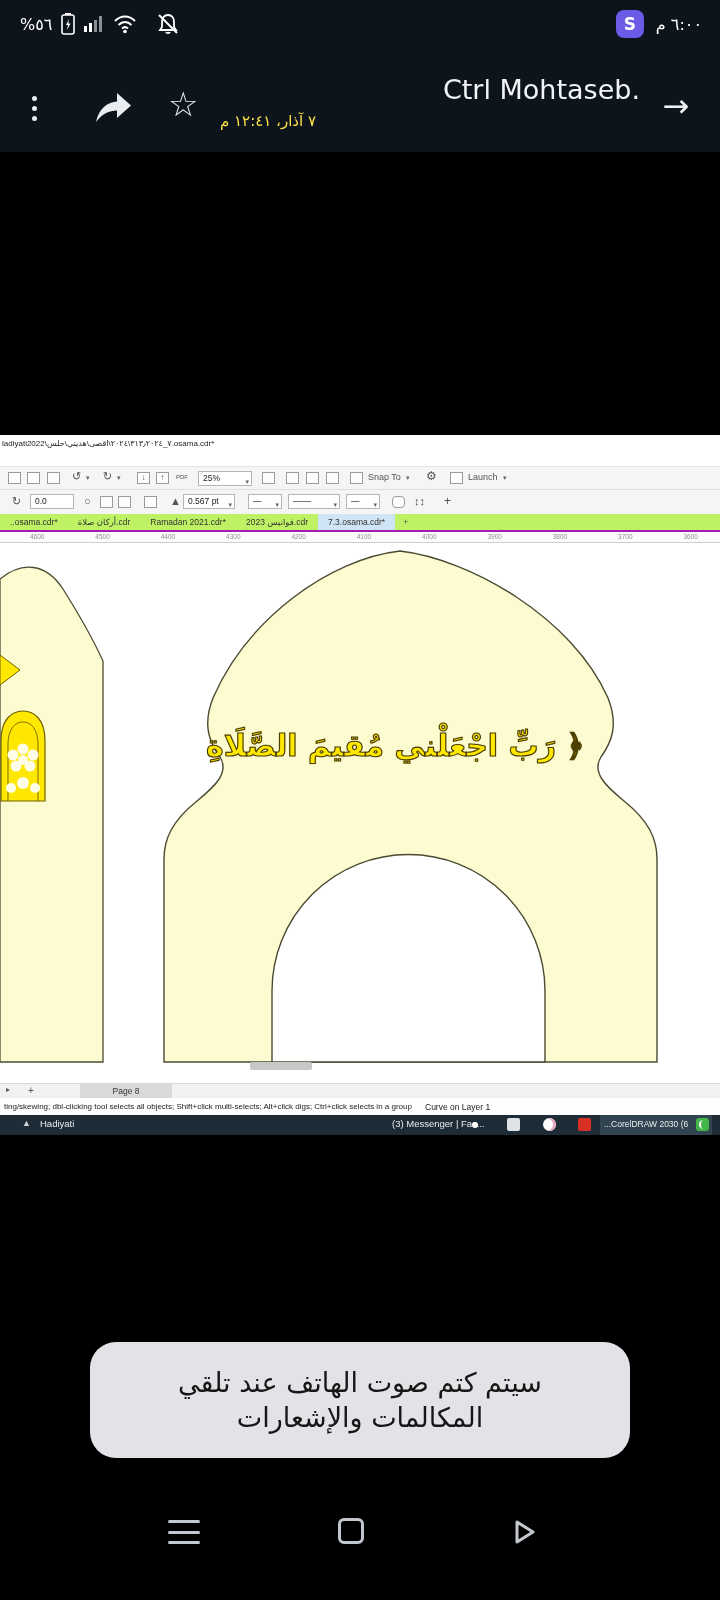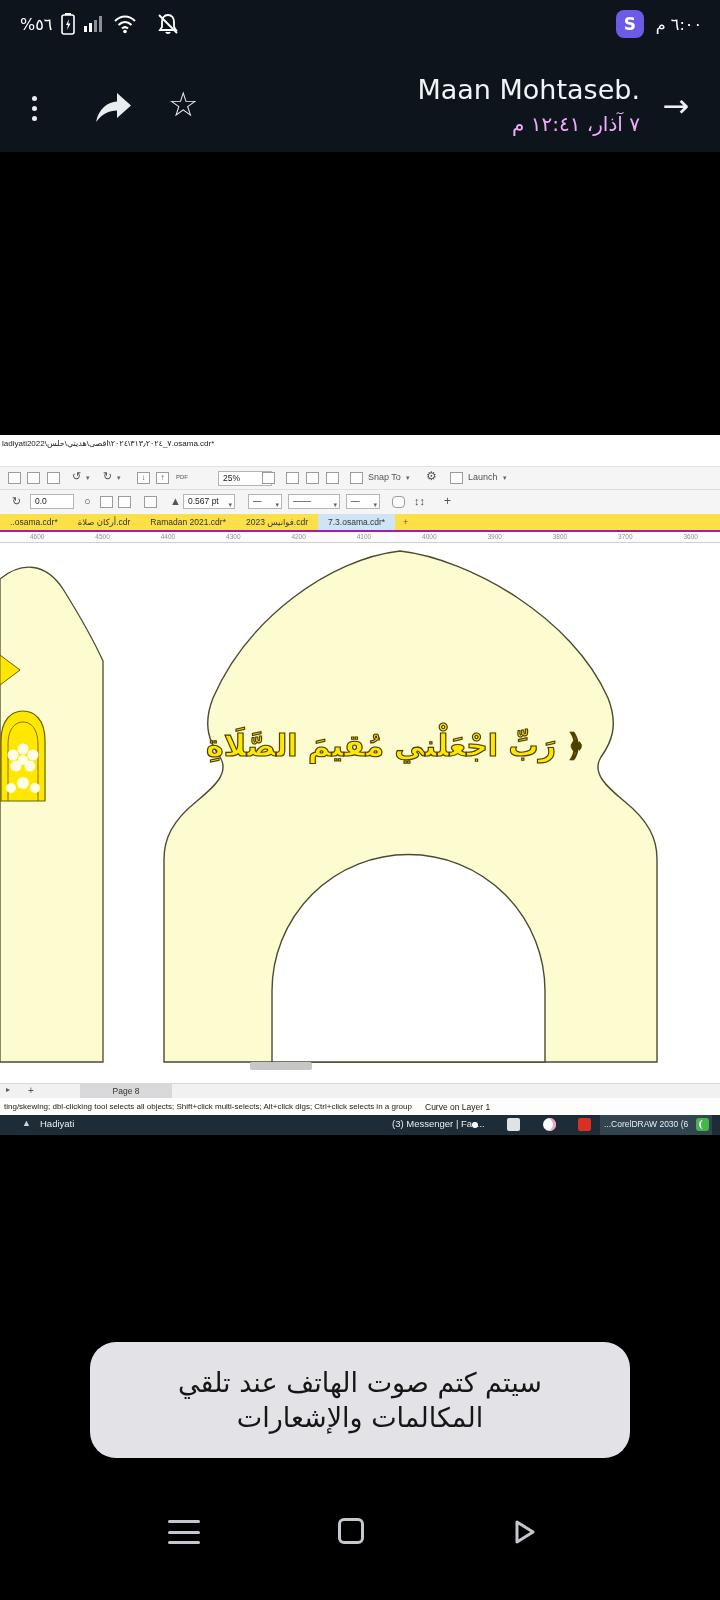--- a/index.html
+++ b/index.html
@@ -13,21 +13,21 @@
   .sb-batt-text{color:#fff;font-size:16px;direction:rtl;}
   .sb-right{position:absolute;right:18px;top:0;height:48px;display:flex;align-items:center;gap:12px;}
   .app-badge{width:28px;height:28px;border-radius:8px;display:flex;align-items:center;justify-content:center;
              color:#fff;font-size:17px;font-weight:bold;}
   .sb-time{color:#fff;font-size:16px;direction:rtl;}
 
   
   .hdr-back{position:absolute;right:22px;top:84px;width:44px;height:44px;color:#eef2f4;font-size:32px;
             display:flex;align-items:center;justify-content:center;}
   .hdr-title{position:absolute;right:80px;top:74px;width:420px;text-align:right;color:#f2f5f7;font-size:27px;}
-  .hdr-sub{position:absolute;right:80px;top:112px;width:420px;text-align:right;color:#f0abfc;font-size:20px;direction:rtl;}
+  .hdr-sub{position:absolute;right:80px;top:112px;width:420px;text-align:left;color:#fde047;font-size:15px;direction:rtl;}
   .hdr-menu{position:absolute;left:24px;top:90px;width:20px;height:36px;display:flex;flex-direction:column;
             align-items:center;justify-content:center;gap:5px;}
   .hdr-menu i{width:5px;height:5px;border-radius:50%;background:#e8edf0;}
   .hdr-share{position:absolute;left:90px;top:88px;}
   .hdr-star{position:absolute;left:168px;top:84px;color:#e8edf0;font-size:34px;}
 
   
   .photo{position:absolute;left:0;top:435px;width:720px;height:700px;background:#fff;
          font-family:"Liberation Sans","DejaVu Sans",sans-serif;}
   .cd-titlebar{position:absolute;left:0;top:0;width:720px;height:17px;background:#fff;
@@ -36,21 +36,21 @@
   .cd-menubar span{position:absolute;top:1px;}
   .cd-toolbar{position:absolute;left:0;top:31px;width:720px;height:23px;background:#f5f5f6;border-top:1px solid #e3e3e3;}
   .cd-propbar{position:absolute;left:0;top:54px;width:720px;height:25px;background:#f5f5f6;border-top:1px solid #dedede;}
   .ibox{position:absolute;top:5px;width:13px;height:12px;border:1px solid #9c9c9c;background:#fdfdfd;box-sizing:border-box;}
   .tg{position:absolute;color:#555;font-size:11px;top:3px;}
   .caret{position:absolute;color:#666;font-size:7px;top:7px;}
   .dd{position:absolute;height:15px;background:#fff;border:1px solid #b5b5b5;box-sizing:border-box;
       font-size:8.5px;color:#222;line-height:13px;padding-left:4px;top:4px;}
   .dd .dc{position:absolute;right:2px;top:3px;font-size:7px;color:#666;}
   .pb .ibox{top:6px}.pb .tg{top:5px}.pb .dd{top:4px}
-  .cd-doctabs{position:absolute;left:0;top:79px;width:720px;height:16px;background:#fde047;
+  .cd-doctabs{position:absolute;left:0;top:79px;width:720px;height:16px;background:#bef264;
               border-bottom:3px solid #a21caf;display:flex;font-size:8.5px;color:#333;box-sizing:content-box;}
   .cd-doctabs .tab{padding:0 10px;line-height:16px;white-space:nowrap;}
   .cd-doctabs .tab.active{background:#cfe4f4;}
   .cd-doctabs .plus{padding:0 8px;line-height:16px;color:#555;}
   .cd-ruler{position:absolute;left:0;top:97px;width:720px;height:11px;background:#fbfbfb;border-bottom:1px solid #cfcfcf;
             display:flex;justify-content:space-between;padding:0 22px 0 30px;box-sizing:border-box;
             font-size:6.5px;color:#909090;line-height:10px;}
   .cd-canvas{position:absolute;left:0;top:108px;width:664px;height:540px;background:#fff;overflow:hidden;}
   .verse{position:absolute;left:165px;top:175px;width:460px;text-align:center;direction:rtl;
          font-family:"DejaVu Sans",sans-serif;font-weight:bold;font-size:30px;line-height:55px;
@@ -127,21 +127,21 @@
       </span>
     </div>
     <div class="sb-right">
       <span class="app-badge" style="background:#6b5be6;" title="S">S</span>
       <span class="sb-time">٦:٠٠ م</span>
     </div>
   </div>
 
   <div>
     <div class="hdr-back">→</div>
-    <div class="hdr-title">Maan Mohtaseb.</div>
+    <div class="hdr-title">Ctrl Mohtaseb.</div>
     <div class="hdr-sub">٧ آذار، ١٢:٤١ م</div>
     <div class="hdr-menu">
         <i></i>
         <i></i>
         <i></i>
       </div>
     <div class="hdr-share">
       <svg width="46" height="40" viewBox="0 0 46 40">
           <path d="M6 34 C9 20,18 14,27 13.5 L27 5 L41 17.5 L27 30 L27 22.5 C19 22.5,12 26,6 34 Z" fill="#e8edf0"></path>
         </svg>
@@ -158,21 +158,21 @@
       <span class="ibox" style="left:8px"></span>
       <span class="ibox" style="left:27px"></span>
       <span class="ibox" style="left:47px"></span>
       <span class="tg" style="left:72px">↺</span>
       <span class="caret" style="left:86px">▾</span>
       <span class="tg" style="left:103px">↻</span>
       <span class="caret" style="left:117px">▾</span>
       <span class="ibox" style="left:137px;text-align:center;font-size:8px;color:#555;line-height:10px;">↓</span>
       <span class="ibox" style="left:156px;text-align:center;font-size:8px;color:#555;line-height:10px;">↑</span>
       <span class="tg" style="left:176px;font-size:6px;top:7px;">PDF</span>
-      <span class="dd" style="left:198px;width:54px;margin-left:20px;"><span>25%</span><span class="dc">▾</span></span>
+      <span class="dd" style="left:198px;width:54px;"><span>25%</span><span class="dc">▾</span></span>
       <span class="ibox" style="left:262px"></span>
       <span class="ibox" style="left:286px"></span>
       <span class="ibox" style="left:306px"></span>
       <span class="ibox" style="left:326px"></span>
       <span class="ibox" style="left:350px"></span>
       <span class="tg" style="left:368px;font-size:9px;top:5px;">Snap To</span>
       <span class="caret" style="left:406px">▾</span>
       <span class="tg" style="left:426px;font-size:12px;top:2px;">⚙</span>
       <span class="ibox" style="left:450px"></span>
       <span class="tg" style="left:468px;font-size:9px;top:5px;">Launch</span>

